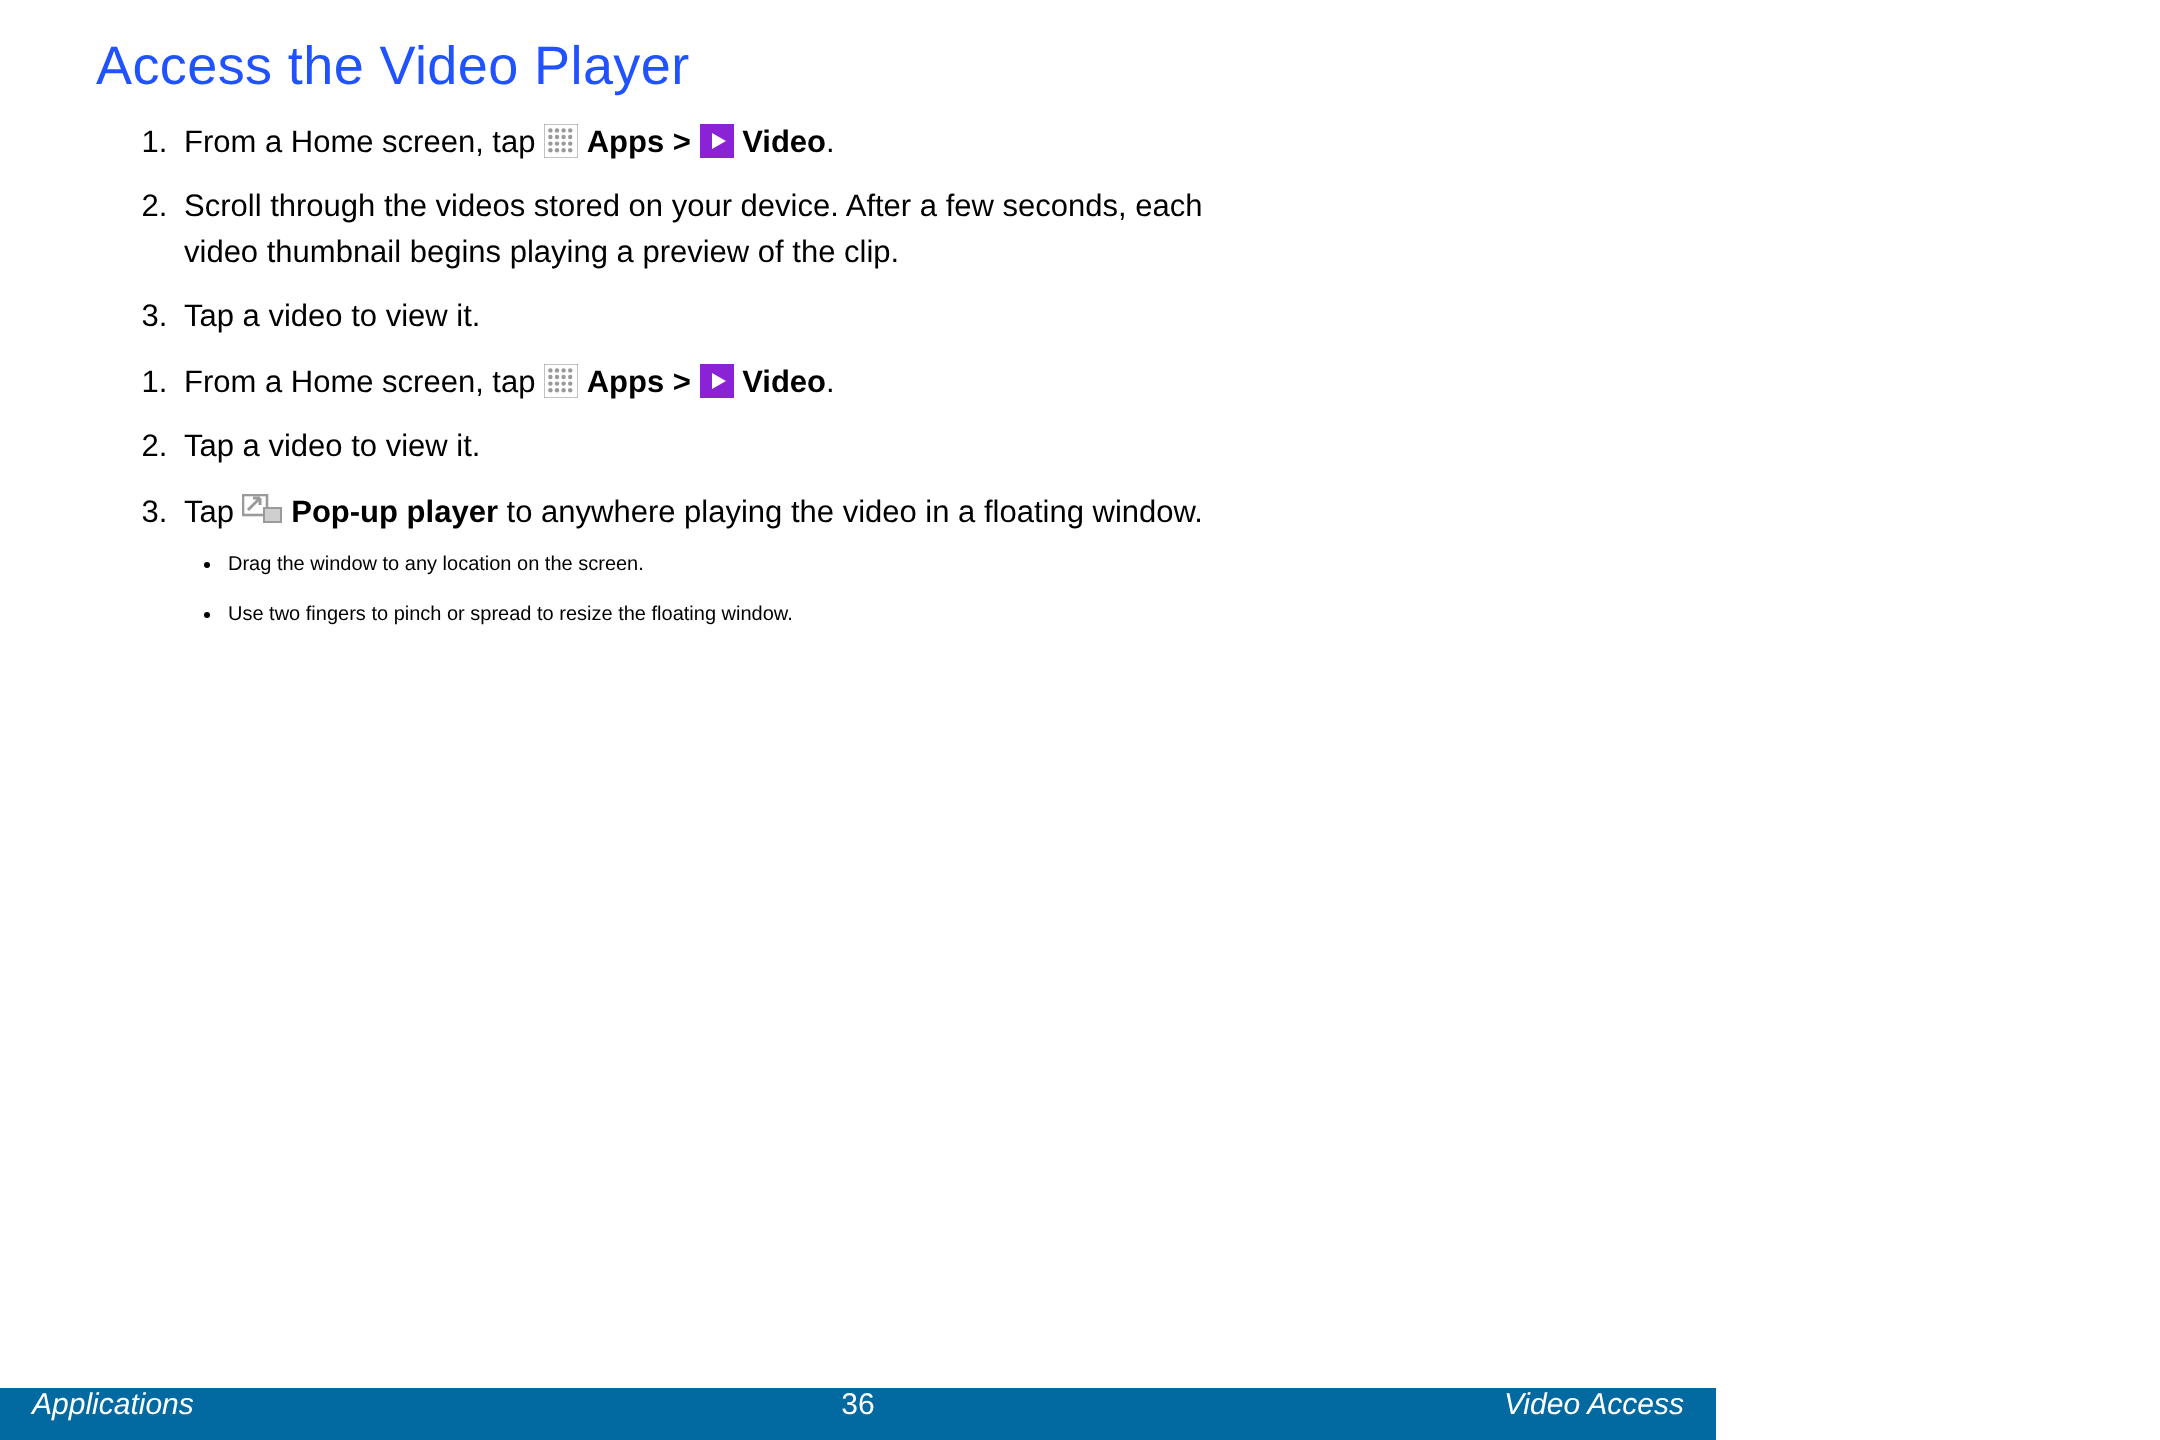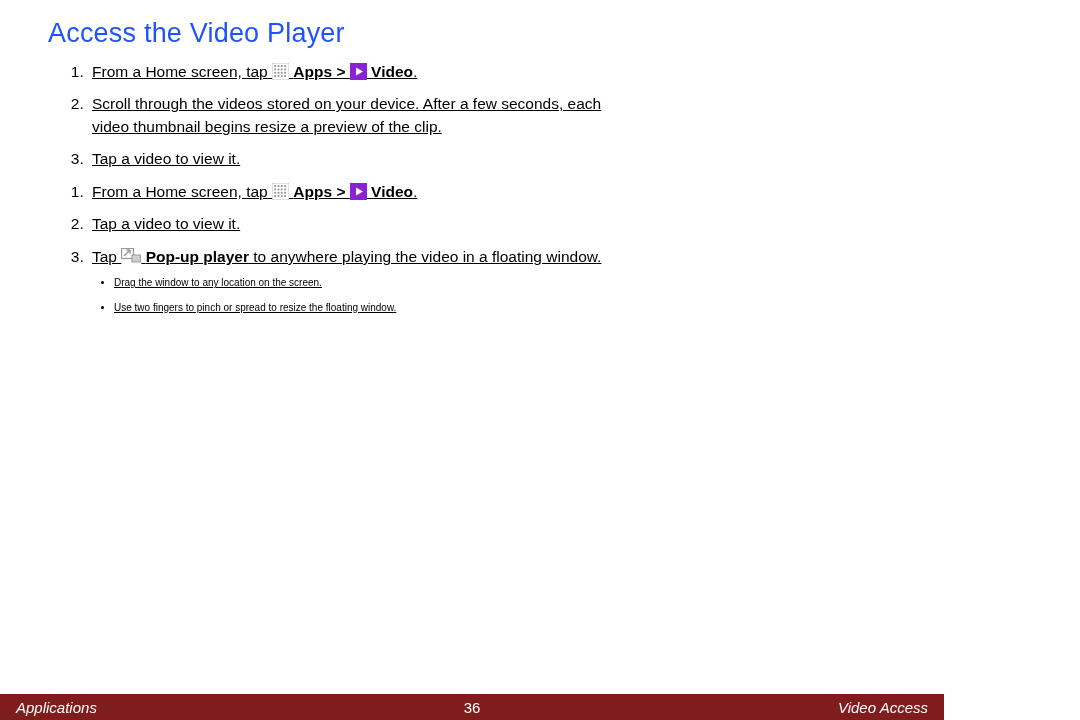--- a/index.html
+++ b/index.html
@@ -1,28 +1,28 @@
 <!DOCTYPE html>
 <html><head>
 <meta charset="utf-8">
 <style>
   * { box-sizing: border-box; margin: 0; padding: 0; }
   html, body { width: 1080px; height: 720px; font-family: Arial, Helvetica, sans-serif; background: #fff; color: #000; }
   .page { width: 1080px; height: 720px; position: relative; padding: 18px 48px 0 48px; border-radius: 13px; }
   .h2 { color: #2052ff; font-size: 27px; font-weight: 400; margin-bottom: 12px; letter-spacing: 0.2px; }
   .section2 .h2 { margin-top: 34px; }
-  ol.steps { list-style: decimal; padding-left: 40px; text-decoration: underline; }
+  ol.steps { list-style: decimal; padding-left: 40px; }
   ol.steps > li { font-size: 15.5px; line-height: 1.45; margin-bottom: 10px; padding-left: 4px; }
   .intro { font-size: 15.5px; line-height: 1.45; margin-bottom: 12px; max-width: 510px; }
   ul.bullets { list-style: disc; padding-left: 22px; margin-top: 8px; }
   ul.bullets > li { font-size: 10px; line-height: 1.45; margin-bottom: 10px; }
   .bold { font-weight: 700; }
   .icon { display: inline-block; vertical-align: -3px; }
   .apps-icon svg, .video-icon svg, .popup-icon svg { display: block; }
-  .footer { position: absolute; left: 0; bottom: 0; width: 944px; height: 26px; background: #7f1d1d; color: #fff; display: flex; align-items: center; justify-content: space-between; padding: 0 16px; font-size: 15px; }
+  .footer { position: absolute; left: 0; bottom: 0; width: 858px; height: 26px; background: #0369a1; color: #fff; display: flex; justify-content: space-between; padding: 0 16px; font-size: 15px; }
   .footer .left, .footer .right { font-style: italic; }
   .footer .center { position: absolute; left: 50%; transform: translateX(-50%); font-style: normal; }
   .content { max-width: 560px; }
 </style>
 </head>
 <body>
 
 <div class="page">
   <div class="content">
 
@@ -50,21 +50,21 @@
                   <circle cx="9.8" cy="13.1" r="1.1"></circle>
                   <circle cx="13.1" cy="13.1" r="1.1"></circle>
                 </g>
               </svg></span>
           <span class="bold">Apps</span><span class="bold"> &gt; </span><span class="icon video-icon"><svg width="17" height="17" viewBox="0 0 17 17">
                 <rect x="0" y="0" width="17" height="17" fill="#8a22d6"></rect>
                 <path d="M6 4.5 L13 8.5 L6 12.5 Z" fill="#fff"></path>
               </svg></span>
           <span class="bold">Video</span><span>.</span>
         </li>
-        <li>Scroll through the videos stored on your device. After a few seconds, each video thumbnail begins resize a preview of the clip.</li>
+        <li>Scroll through the videos stored on your device. After a few seconds, each video thumbnail begins playing a preview of the clip.</li>
         <li>Tap a video to view it.</li>
       </ol>
     </div>
 
     <div class="section2">
       <ol class="steps">
         <li>
           <span>From a Home screen, tap </span><span class="icon apps-icon"><svg width="17" height="17" viewBox="0 0 17 17">
                 <rect x="0" y="0" width="17" height="17" fill="#fff" stroke="#999" stroke-width="0.6"></rect>
                 <g fill="#9a9a9a">

